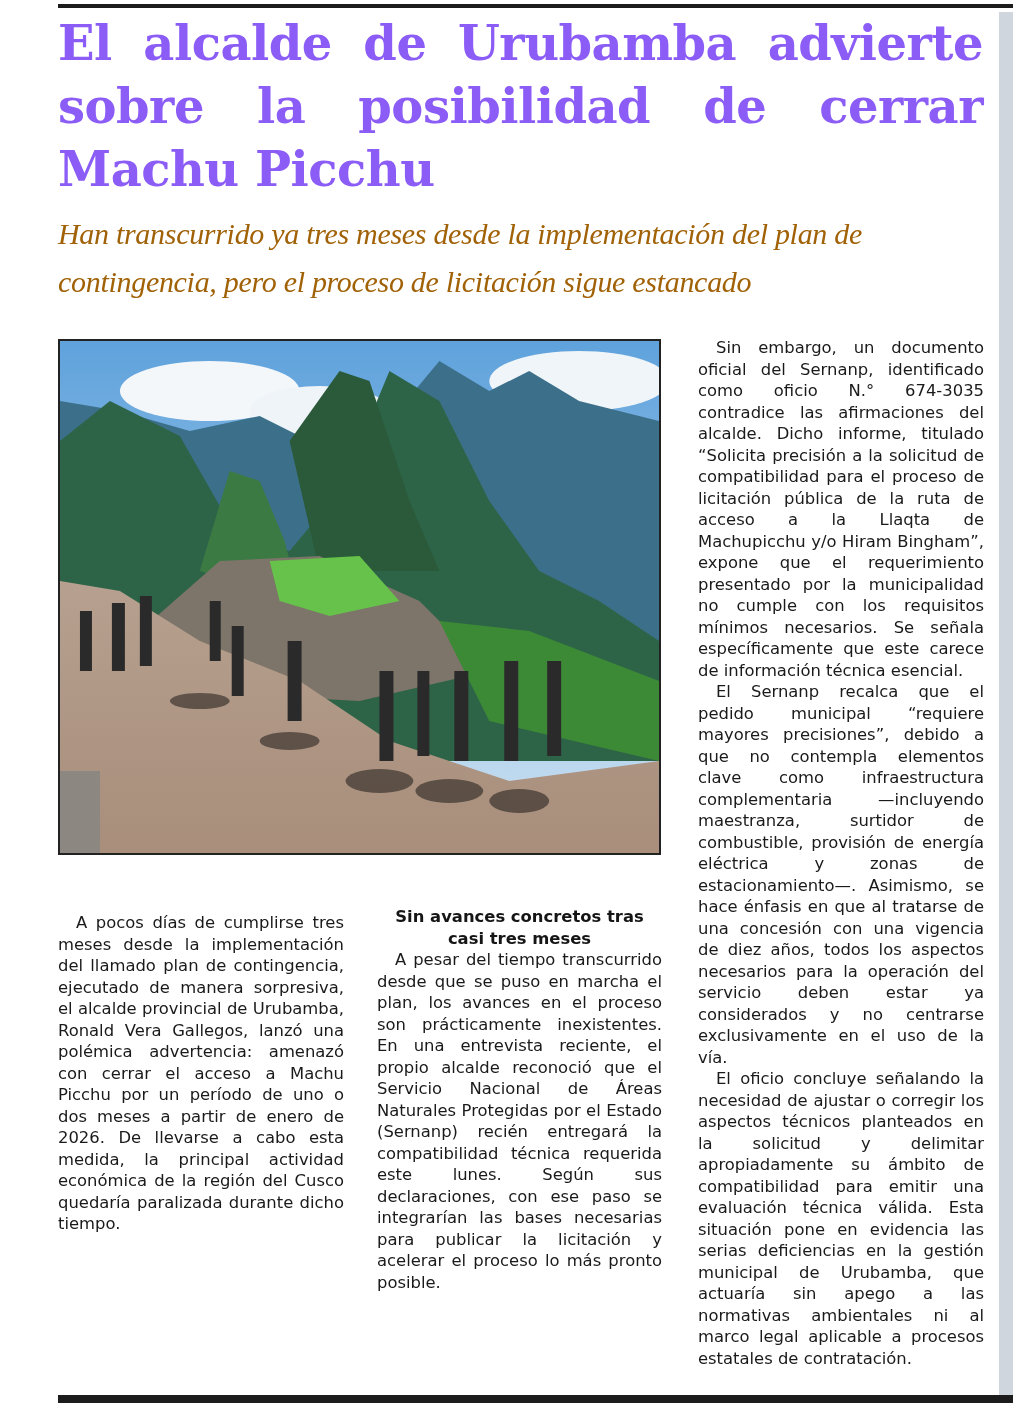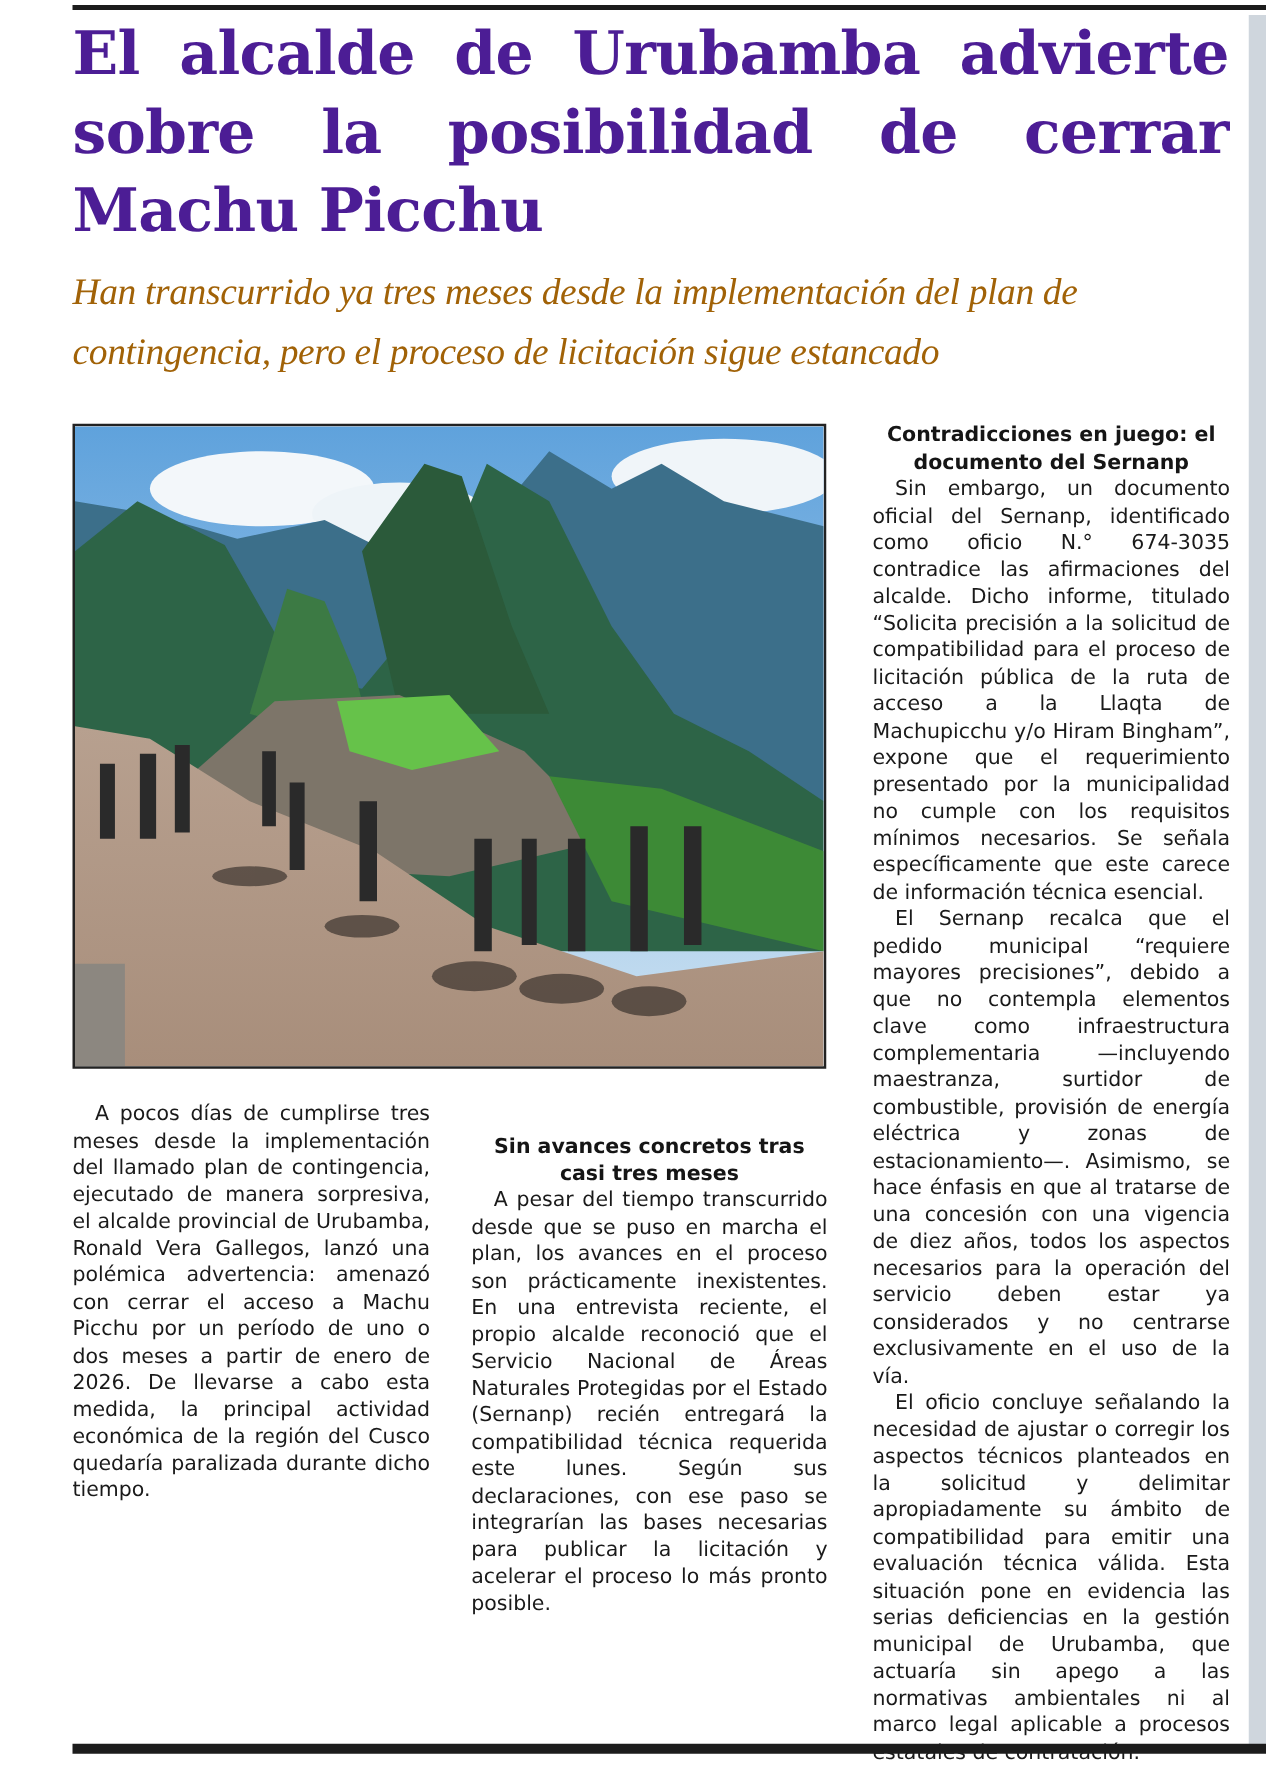--- a/index.html
+++ b/index.html
@@ -7,21 +7,21 @@
     width: 1013px; height: 1413px; position: relative; overflow: hidden;
     background: #ffffff; color: #1a1a1a;
   }
   .top-rule { position: absolute; left: 58px; top: 4px; width: 955px; height: 4px; background: #1c1c1c; }
   .side-strip { position: absolute; left: 999px; top: 12px; width: 14px; height: 1385px; background: #cfd6dd; }
   .bottom-rule { position: absolute; left: 58px; top: 1395px; width: 955px; height: 8px; background: #1c1c1c; }
 
   .headline {
     position: absolute; left: 58px; top: 12px; width: 925px;
     font-family: "DejaVu Serif", serif; font-weight: bold;
-    font-size: 48px; line-height: 63px; color: #4c1d95;
+    font-size: 48px; line-height: 63px; color: #8b5cf6;
     text-align: justify; text-align-last: left; letter-spacing: -0.5px;
     margin: 0;
   }
   .subhead {
     position: absolute; left: 58px; top: 210px; width: 930px;
     font-family: "Liberation Serif", serif; font-style: italic;
     font-size: 30px; line-height: 48px; color: #a16207;
     margin: 0; letter-spacing: -0.3px;
   }
   .photo {
@@ -33,21 +33,21 @@
   .col {
     position: absolute;
     font-family: "DejaVu Sans", sans-serif; font-size: 16.4px; line-height: 21.5px;
     color: #1a1a1a; text-align: justify; hyphens: manual;
   }
   .col p { margin: 0; text-indent: 18px; }
   .col h3 {
     margin: 0; font-family: "DejaVu Sans", sans-serif; font-weight: bold;
     font-size: 16.4px; line-height: 21.5px; text-align: center; color: #151515;
   }
-  .col1 { left: 58px; top: 880px; width: 286px; }
+  .col1 { left: 58px; top: 912px; width: 286px; }
   .col2 { left: 377px; top: 872px; width: 285px; }
   .col2 h3 { margin-top: 34px; }
   .col3 { left: 698px; top: 337px; width: 286px; }
 </style>
 </head>
 <body>
 
 <div class="top-rule"></div>
 <div class="side-strip"></div>
 
@@ -105,19 +105,18 @@
 <div class="col col1">
   <p>A pocos días de cumplirse tres meses desde la implementación del llamado plan de contingencia, ejecutado de manera sorpresiva, el alcalde provincial de Urubamba, Ronald Vera Gallegos, lanzó una polémica advertencia: amenazó con cerrar el acceso a Machu Picchu por un período de uno o dos meses a partir de enero de 2026. De llevarse a cabo esta medida, la principal actividad económica de la región del Cusco quedaría paralizada durante dicho tiempo.</p>
 </div>
 
 <div class="col col2">
   <h3>Sin avances concretos tras casi tres meses</h3>
   <p>A pesar del tiempo transcurrido desde que se puso en marcha el plan, los avances en el proceso son prácticamente inexistentes. En una entrevista reciente, el propio alcalde reconoció que el Servicio Nacional de Áreas Naturales Protegidas por el Estado (Sernanp) recién entregará la compatibilidad técnica requerida este lunes. Según sus declaraciones, con ese paso se integrarían las bases necesarias para publicar la licitación y acelerar el proceso lo más pronto posible.</p>
 </div>
 
 <div class="col col3">
-  <h3>Contradicciones en juego: el documento del Sernanp</h3>
   <p>Sin embargo, un documento oficial del Sernanp, identificado como oficio N.° 674-3035 contradice las afirmaciones del alcalde. Dicho informe, titulado “Solicita precisión a la solicitud de compatibilidad para el proceso de licitación pública de la ruta de acceso a la Llaqta de Machupicchu y/o Hiram Bingham”, expone que el requerimiento presentado por la municipalidad no cumple con los requisitos mínimos necesarios. Se señala específicamente que este carece de información técnica esencial.</p>
   <p>El Sernanp recalca que el pedido municipal “requiere mayores precisiones”, debido a que no contempla elementos clave como infraestructura complementaria —incluyendo maestranza, surtidor de combustible, provisión de energía eléctrica y zonas de estacionamiento—. Asimismo, se hace énfasis en que al tratarse de una concesión con una vigencia de diez años, todos los aspectos necesarios para la operación del servicio deben estar ya considerados y no centrarse exclusivamente en el uso de la vía.</p>
   <p>El oficio concluye señalando la necesidad de ajustar o corregir los aspectos técnicos planteados en la solicitud y delimitar apropiadamente su ámbito de compatibilidad para emitir una evaluación técnica válida. Esta situación pone en evidencia las serias deficiencias en la gestión municipal de Urubamba, que actuaría sin apego a las normativas ambientales ni al marco legal aplicable a procesos estatales de contratación.</p>
 </div>
 
 <div class="bottom-rule"></div>
 
 </body></html>

